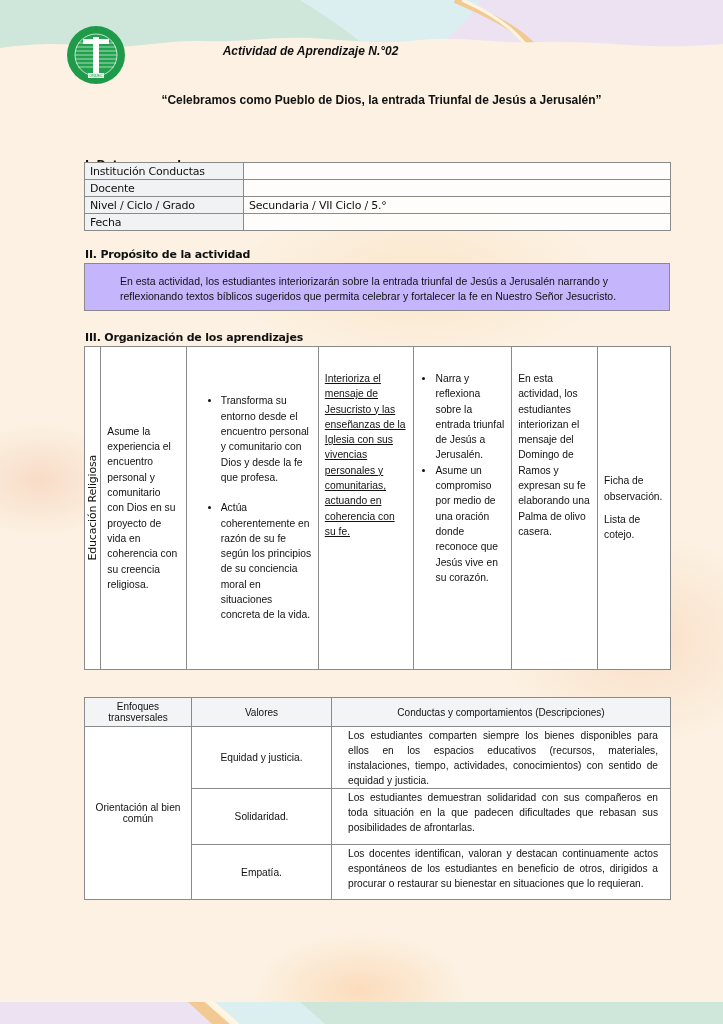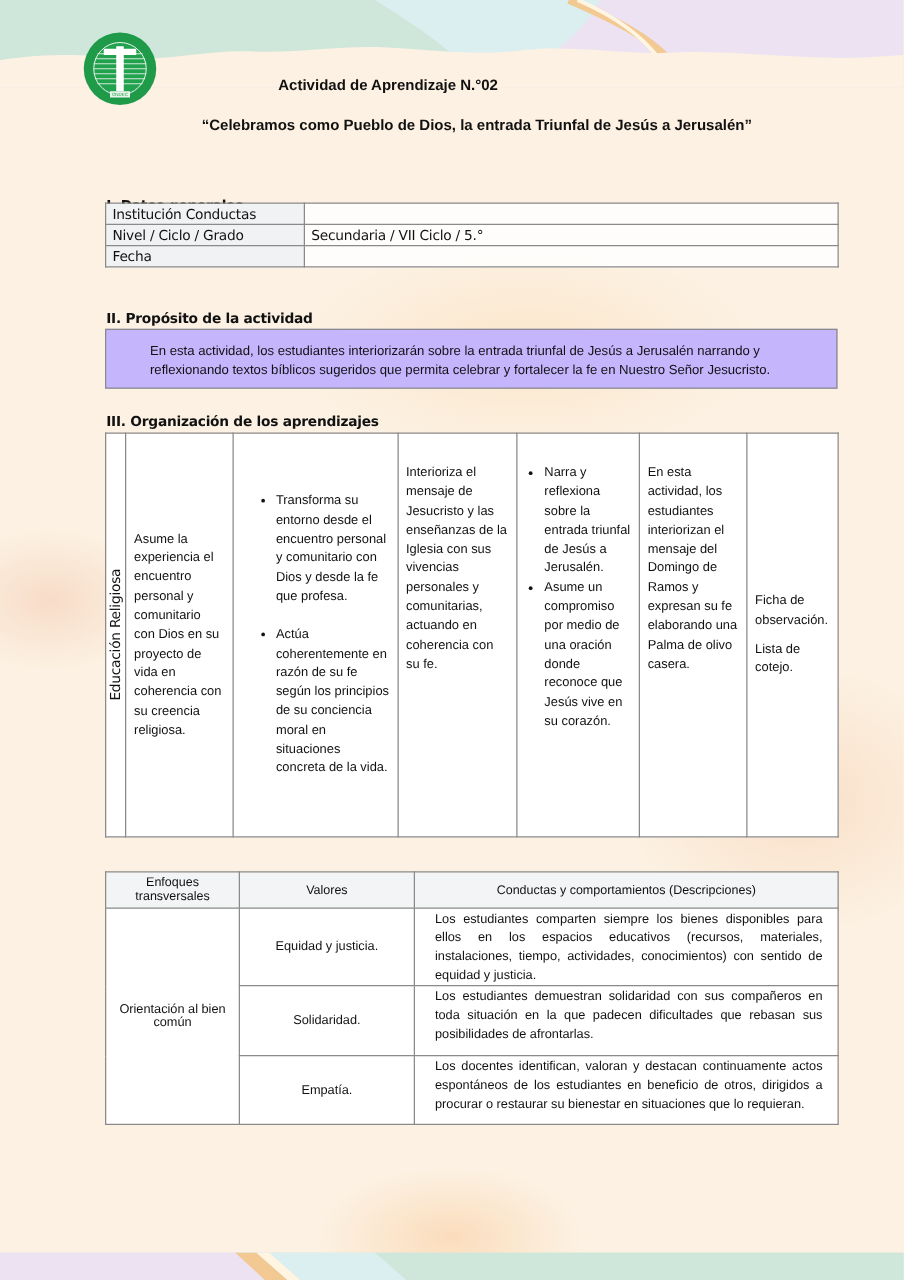--- a/index.html
+++ b/index.html
@@ -14,22 +14,22 @@
     background:
       radial-gradient(ellipse 120px 80px at 40px 480px, rgba(240,180,150,0.35), transparent 70%),
       radial-gradient(ellipse 200px 150px at 640px 640px, rgba(245,190,150,0.35), transparent 70%),
       radial-gradient(ellipse 260px 120px at 420px 280px, rgba(250,210,160,0.35), transparent 70%),
       radial-gradient(ellipse 150px 80px at 360px 990px, rgba(250,200,150,0.5), transparent 70%),
       #fcf1e2;
   }
   .top-deco { position:absolute; left:0; top:0; width:723px; height:70px; }
   .bottom-deco { position:absolute; left:0; bottom:0; width:723px; height:22px; }
   .logo { position:absolute; left:66px; top:25px; width:60px; height:60px; }
-  .title1 { position:absolute; left:0; width:581px; top:61px; text-align:center; padding-left:40px; box-sizing:border-box;
-    font-weight:bold; font-size:12px; }
+  .title1 { position:absolute; left:0; width:581px; top:44px; text-align:center; padding-left:40px; box-sizing:border-box;
+    font-weight:bold; font-size:12px;font-style:italic; }
   .title2 { position:absolute; left:0; width:723px; top:93px; text-align:center; padding-left:40px; box-sizing:border-box;
     font-weight:bold; font-size:12px; }
   .section-head { position:absolute; font-family:"DejaVu Sans", sans-serif; font-weight:bold; font-size:11px; color:#111; letter-spacing:-0.2px; }
   table { border-collapse:collapse; position:absolute; }
   .dg td { border:1px solid #8a8a8a; font-family:"DejaVu Sans", sans-serif; font-size:11px; height:16px; padding:0 5px; background:rgba(255,255,255,0.85); letter-spacing:-0.2px; }
   .dg td.lbl { background:#f1f2f3; width:148px; }
   .purpose { position:absolute; left:84px; top:263px; width:586px; height:48px; border:1px solid #8a8a8a; background:#c4b5fd; box-sizing:border-box;
     font-size:10.5px; line-height:15px; padding:10px 0 0 35px; }
   .org th { border:1px solid #8a8a8a; font-weight:normal; font-size:10px; background:#f3f4f5; height:24px; line-height:11px; }
   .org td { border:1px solid #8a8a8a; font-size:10.3px; line-height:15.3px; vertical-align:middle; background:#fff; padding:0 6px; }
@@ -86,20 +86,24 @@
 <div class="title2">“Celebramos como Pueblo de Dios, la entrada Triunfal de Jesús a Jerusalén”</div>
 
 <div class="section-head" style="left:85px;top:158px;">I.   Datos generales</div>
 <table class="dg" style="left:84px;top:162px;width:587px;">
   <tbody>
       <tr>
     <td class="lbl">Institución Conductas</td>
     <td></td>
   </tr>
   <tr>
+    <td class="lbl">Docente</td>
+    <td></td>
+  </tr>
+  <tr>
     <td class="lbl">Nivel / Ciclo / Grado</td>
     <td>Secundaria / VII Ciclo / 5.°</td>
   </tr>
   <tr>
     <td class="lbl">Fecha</td>
     <td></td>
   </tr>
 </tbody>
   </table>
 
@@ -117,21 +121,21 @@
     </td>
     <td>
       <span>Asume la experiencia el encuentro personal y comunitario con Dios en su proyecto de vida en coherencia con su creencia religiosa.</span>
     </td>
     <td style="padding-left:21px;">
       <ul>
         <li style="margin-bottom:15px;">Transforma su entorno desde el encuentro personal y comunitario con Dios y desde la fe que profesa.</li>
         <li>Actúa coherentemente en razón de su fe según los principios de su conciencia moral en situaciones concreta de la vida.</li>
       </ul>
     </td>
-    <td style="vertical-align:top;padding-top:24px;">
+    <td style="vertical-align:top;padding-top:24px;text-decoration:underline;">
       <span>Interioriza el mensaje de Jesucristo y las enseñanzas de la Iglesia con sus vivencias personales y comunitarias, actuando en coherencia con su fe.</span>
     </td>
     <td style="vertical-align:top;padding-top:24px;padding-left:8px;">
       <ul>
         <li>Narra y reflexiona sobre la entrada triunfal de Jesús a Jerusalén.</li>
         <li>Asume un compromiso por medio de una oración donde reconoce que Jesús vive en su corazón.</li>
       </ul>
     </td>
     <td style="vertical-align:top;padding-top:24px;">
       <span>En esta actividad, los estudiantes interiorizan el mensaje del Domingo de Ramos y expresan su fe elaborando una Palma de olivo casera.</span>

